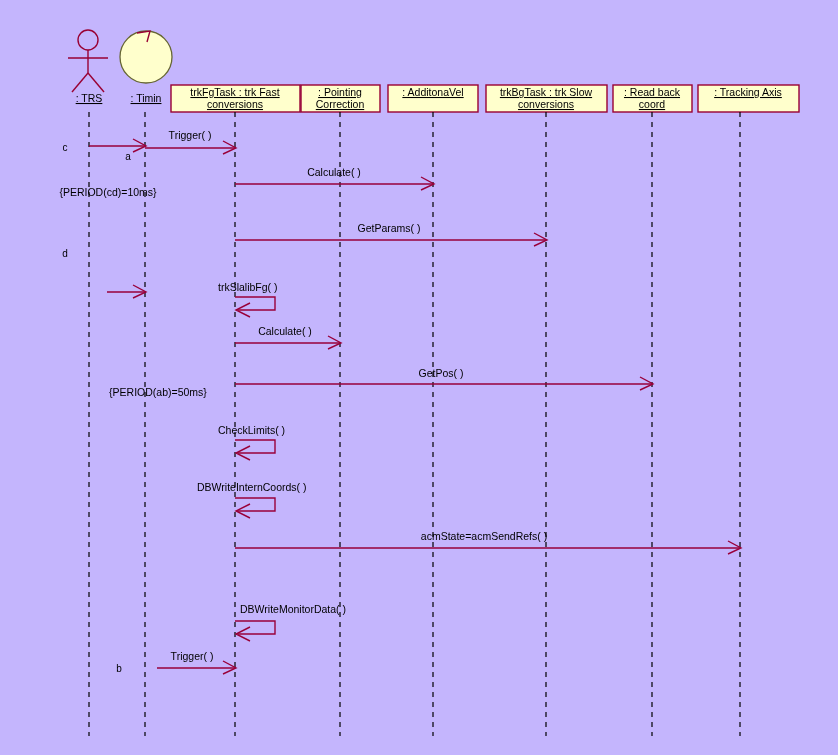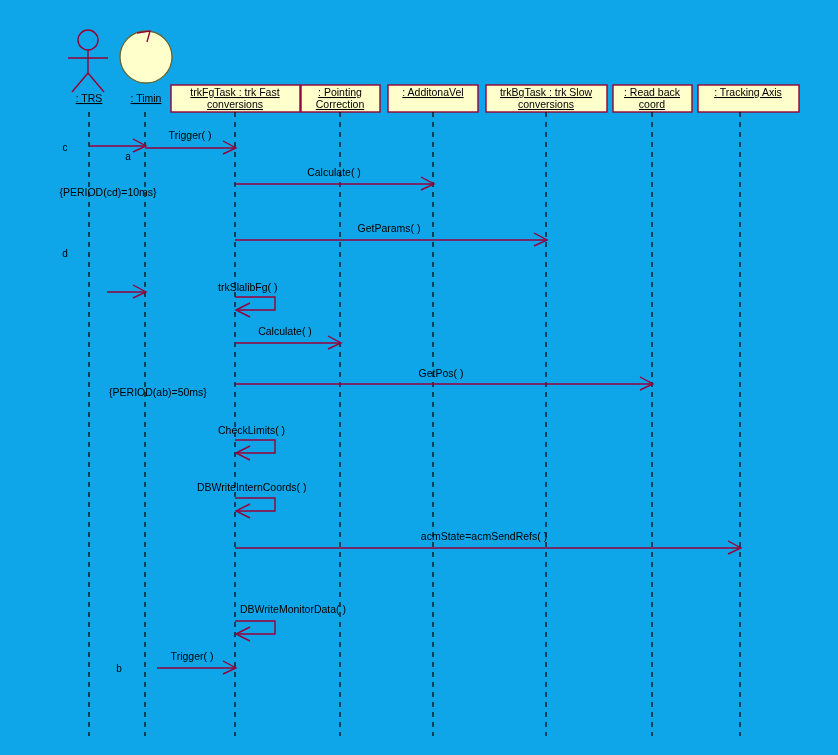--- a/index.html
+++ b/index.html
@@ -8,21 +8,21 @@
     padding: 0;
     background: #ffffff;
   }
   body {
     font-family: "Liberation Sans", sans-serif;
   }
   #diagram-root {
     position: relative;
     width: 838px;
     height: 755px;
-    background: #0ea5e9;
+    background: #c4b5fd;
     overflow: hidden;
   }
   svg#seq-svg {
     position: absolute;
     left: 0;
     top: 0;
     width: 838px;
     height: 755px;
   }
   .lifeline-line {

